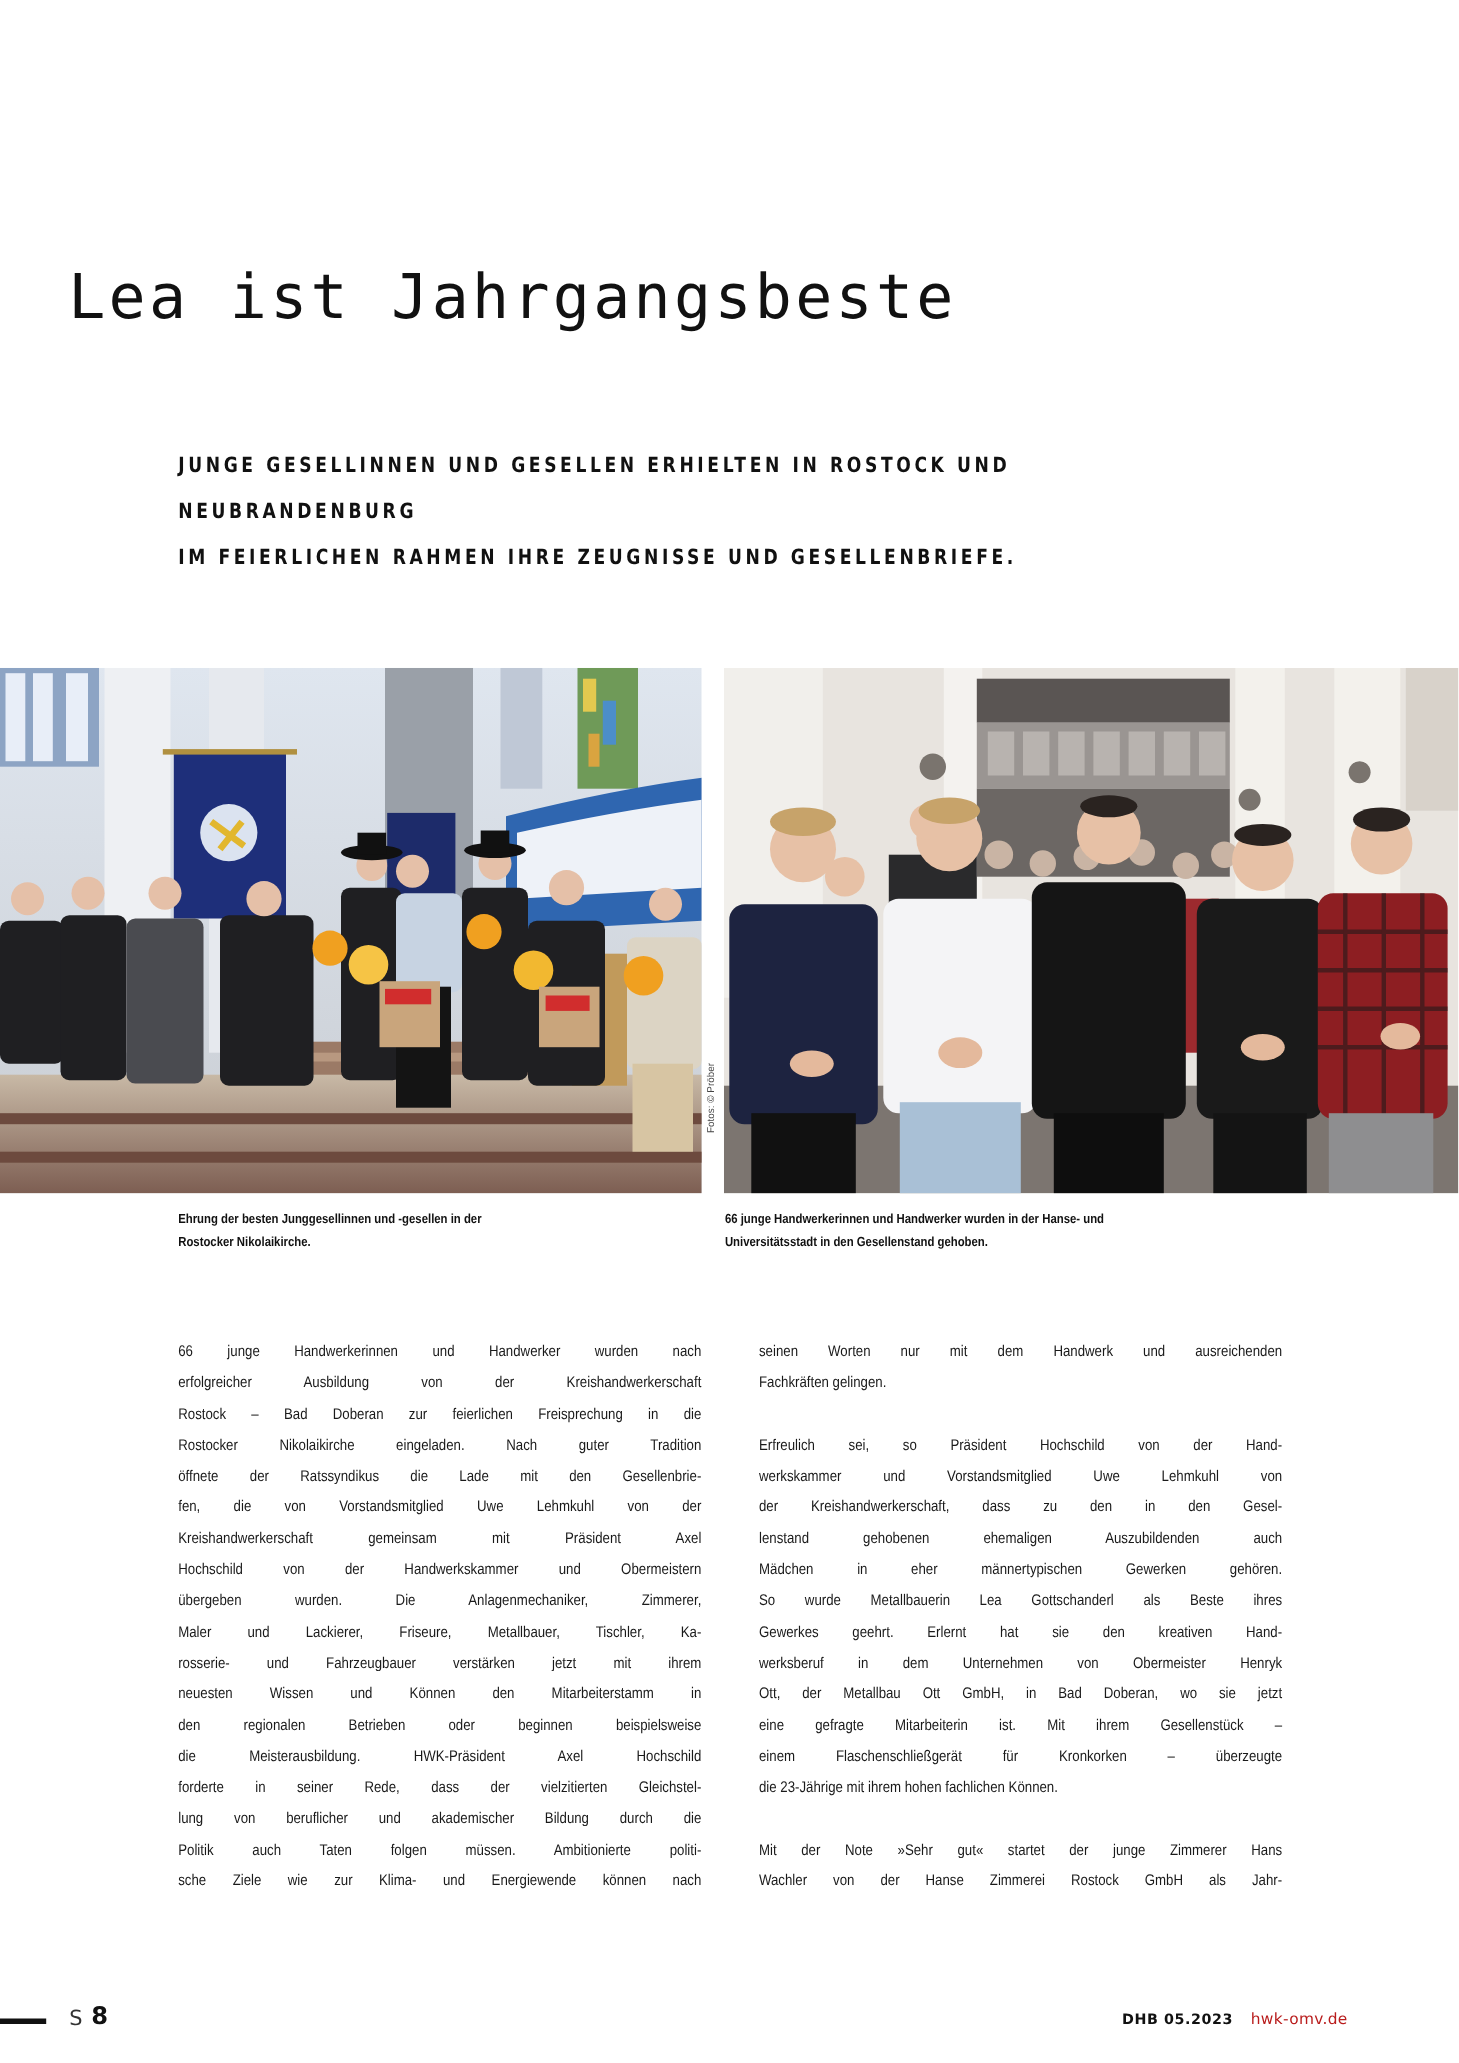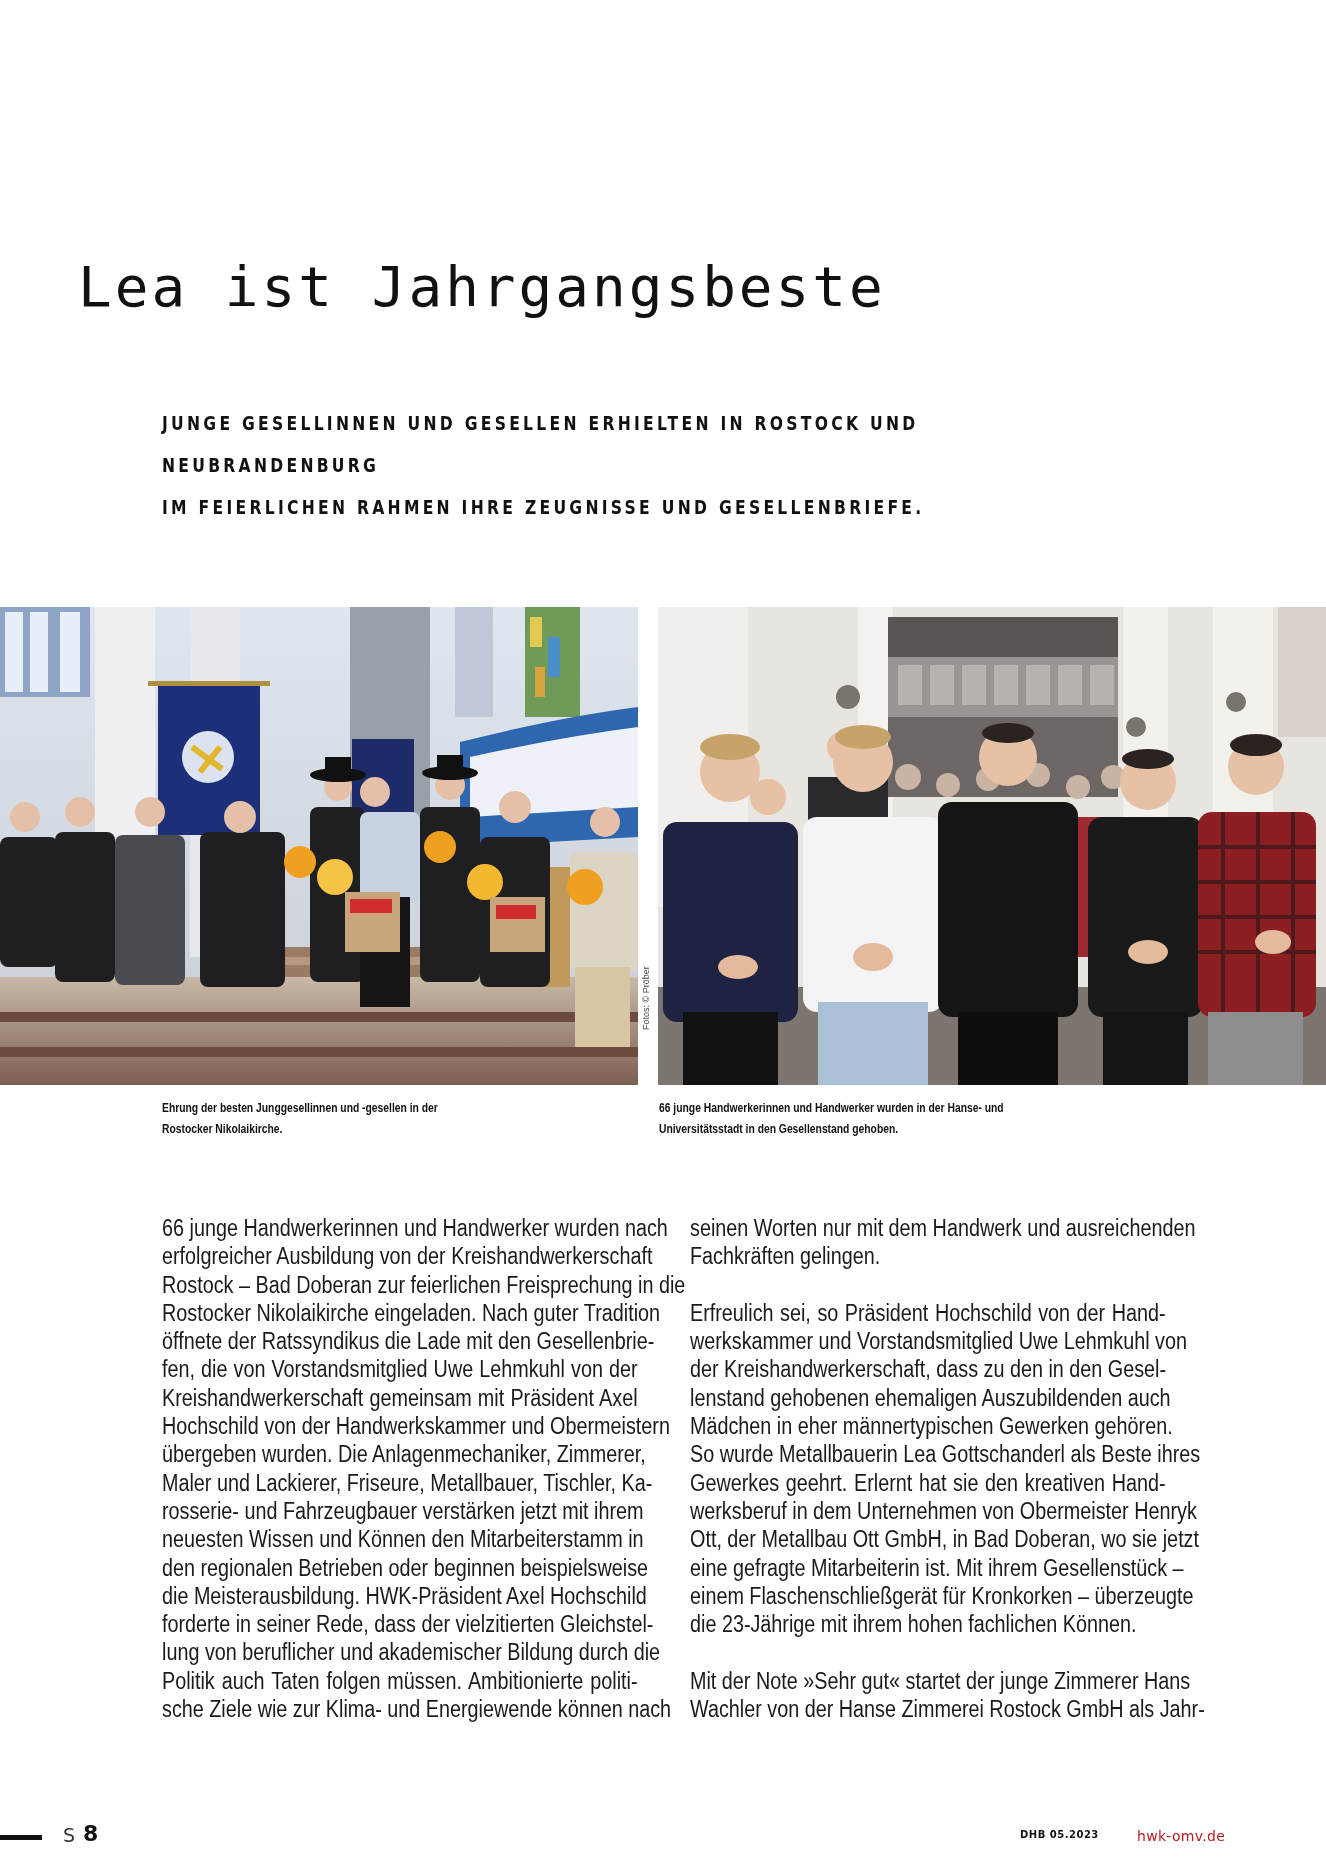--- a/index.html
+++ b/index.html
@@ -1,45 +1,45 @@
 <!DOCTYPE html>
 <html><head>
 <meta charset="utf-8">
 <style>
   html, body { margin: 0; padding: 0; background: #ffffff; }
   body { width: 1326px; height: 1875px; position: relative; overflow: hidden; color: #1a1a1a; font-family: "DejaVu Sans", sans-serif; }
 
-  .title { position: absolute; left: 62px; top: 238px; margin: 16px; font-family: "DejaVu Sans Mono", monospace; font-weight: normal; font-size: 56px; line-height: 66px; letter-spacing: 3px; color: #111; }
+  .title { position: absolute; left: 62px; top: 238px; margin: 0; font-family: "DejaVu Sans Mono", monospace; font-weight: normal; font-size: 56px; line-height: 66px; letter-spacing: 3px; color: #111; }
   .title span { display: block; }
 
   .subtitle { position: absolute; left: 162px; top: 402px; margin: 0; font-family: "DejaVu Sans", sans-serif; font-weight: bold; font-size: 19px; line-height: 42px; letter-spacing: 4px; color: #111; transform: scaleX(0.82); transform-origin: left top; width: 1180px; }
   .subtitle span { display: block; }
 
   .photo { position: absolute; top: 607px; height: 478px; overflow: hidden; }
   .photo-left { left: 0; width: 638px; }
   .photo-right { left: 658px; width: 668px; }
 
   .photo-credit { position: absolute; left: 641px; top: 1030px; font-family: "Liberation Sans", sans-serif; font-size: 9px; color: #444; transform: rotate(-90deg); transform-origin: left top; white-space: nowrap; }
 
   .caption { position: absolute; top: 1098px; font-family: "Liberation Sans", sans-serif; font-weight: bold; font-size: 12px; line-height: 21px; color: #111; transform: scaleX(0.86); transform-origin: left top; }
   .caption-left { left: 162px; width: 470px; }
   .caption-right { left: 659px; width: 470px; }
   .caption span { display: block; white-space: nowrap; }
 
-  .column { position: absolute; top: 1214px; width: 476px; font-family: "Liberation Sans", sans-serif; font-size: 23px; line-height: 28.3px; color: #1a1a1a; }
+  .column { position: absolute; top: 1214px; width: 476px; font-family: "Liberation Sans", sans-serif; font-size: 14px; line-height: 28.3px; color: #1a1a1a; }
   .column-left { left: 162px; }
   .column-right { left: 690px; }
   .line { display: block; white-space: nowrap; text-align: justify; text-align-last: justify; transform: scaleX(0.86); transform-origin: left top; width: 553px; }
   .line.last { text-align-last: left; }
   .gap { display: block; height: 28.3px; }
 
   .footer-rule { position: absolute; left: 0; top: 1835px; width: 42px; height: 5px; background: #111; }
   .footer-s { position: absolute; left: 63px; top: 1824px; font-family: "DejaVu Sans", sans-serif; font-size: 19px; color: #333; }
   .footer-num { position: absolute; left: 83px; top: 1821px; font-family: "DejaVu Sans", sans-serif; font-weight: bold; font-size: 22px; color: #111; }
-  .footer-issue { position: absolute; left: 1020px; top: 1829px; font-family: "DejaVu Sans", sans-serif; font-weight: bold; font-size: 10px; color: #111; letter-spacing: 0.5px; }
+  .footer-issue { position: absolute; left: 1020px; top: 1829px; font-family: "DejaVu Sans", sans-serif; font-weight: bold; font-size: 13px; color: #111; letter-spacing: 0.5px; }
   .footer-url { position: absolute; left: 1137px; top: 1828px; font-family: "DejaVu Sans", sans-serif; font-size: 14px; color: #b91c1c; letter-spacing: 0.3px; }
 </style>
 </head>
 <body>
 
 <h1 class="title">
   <span>Lea ist Jahrgangsbeste</span>
 </h1>
 
 <h2 class="subtitle">

